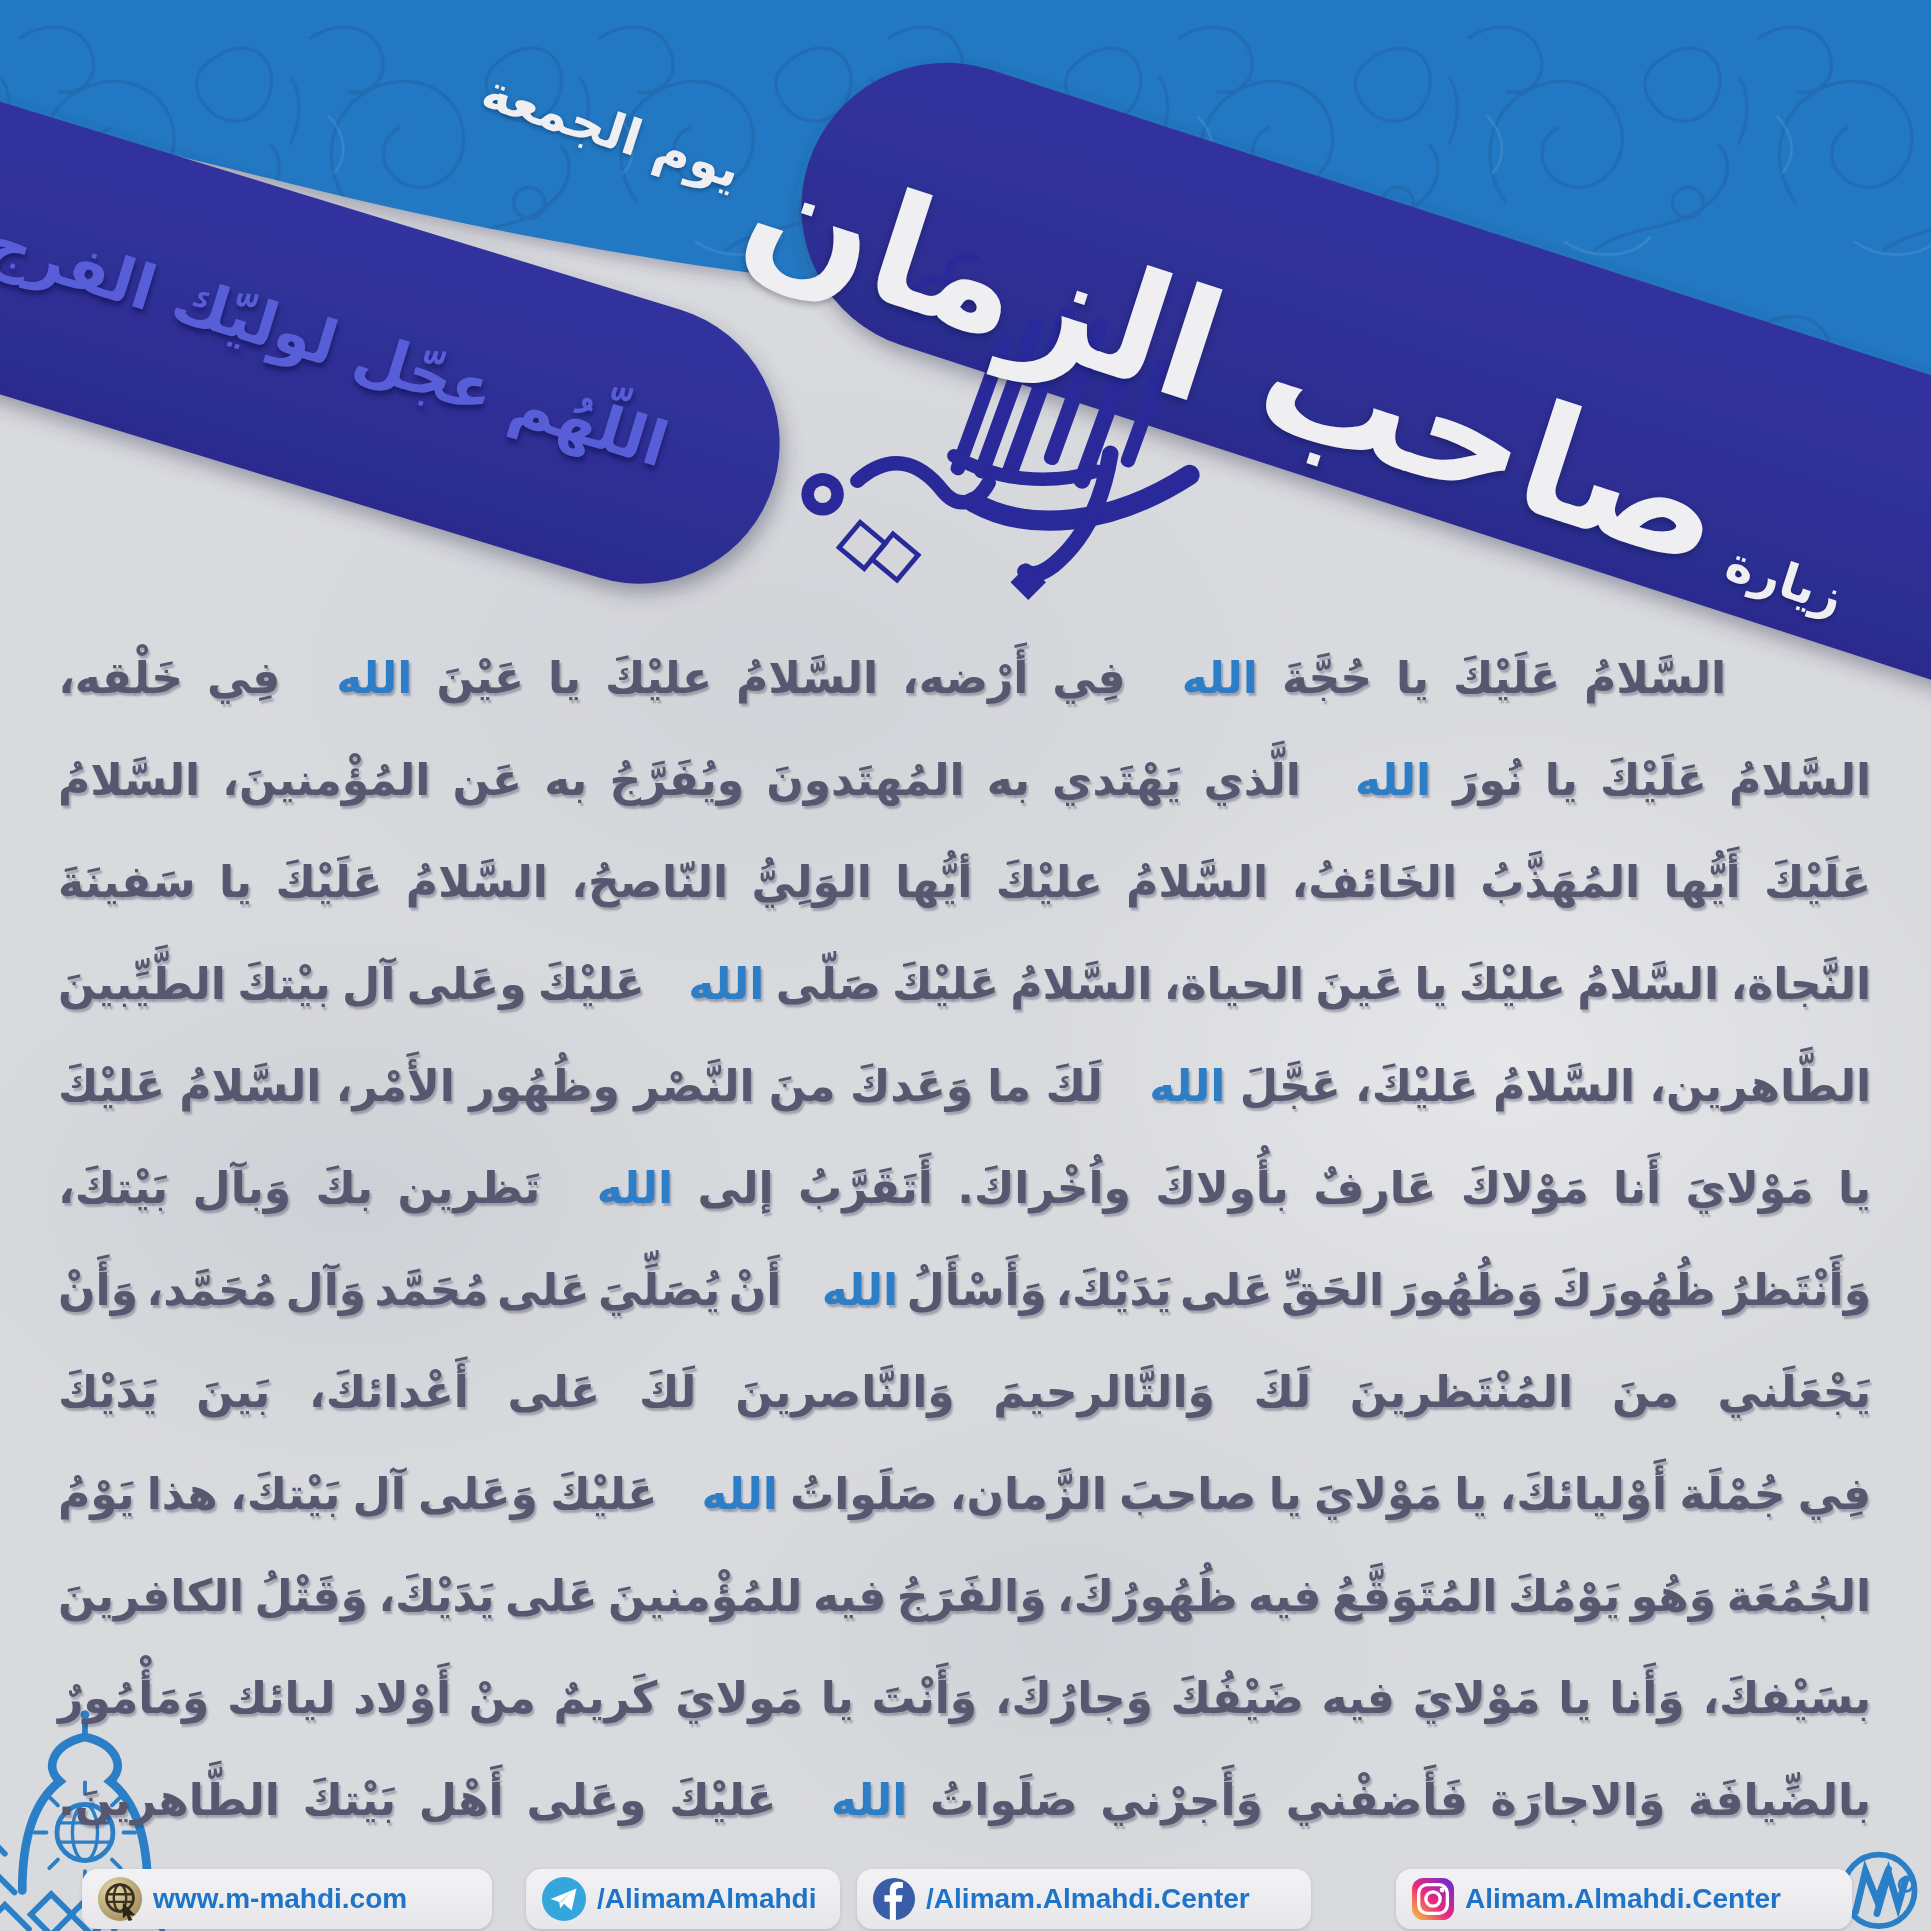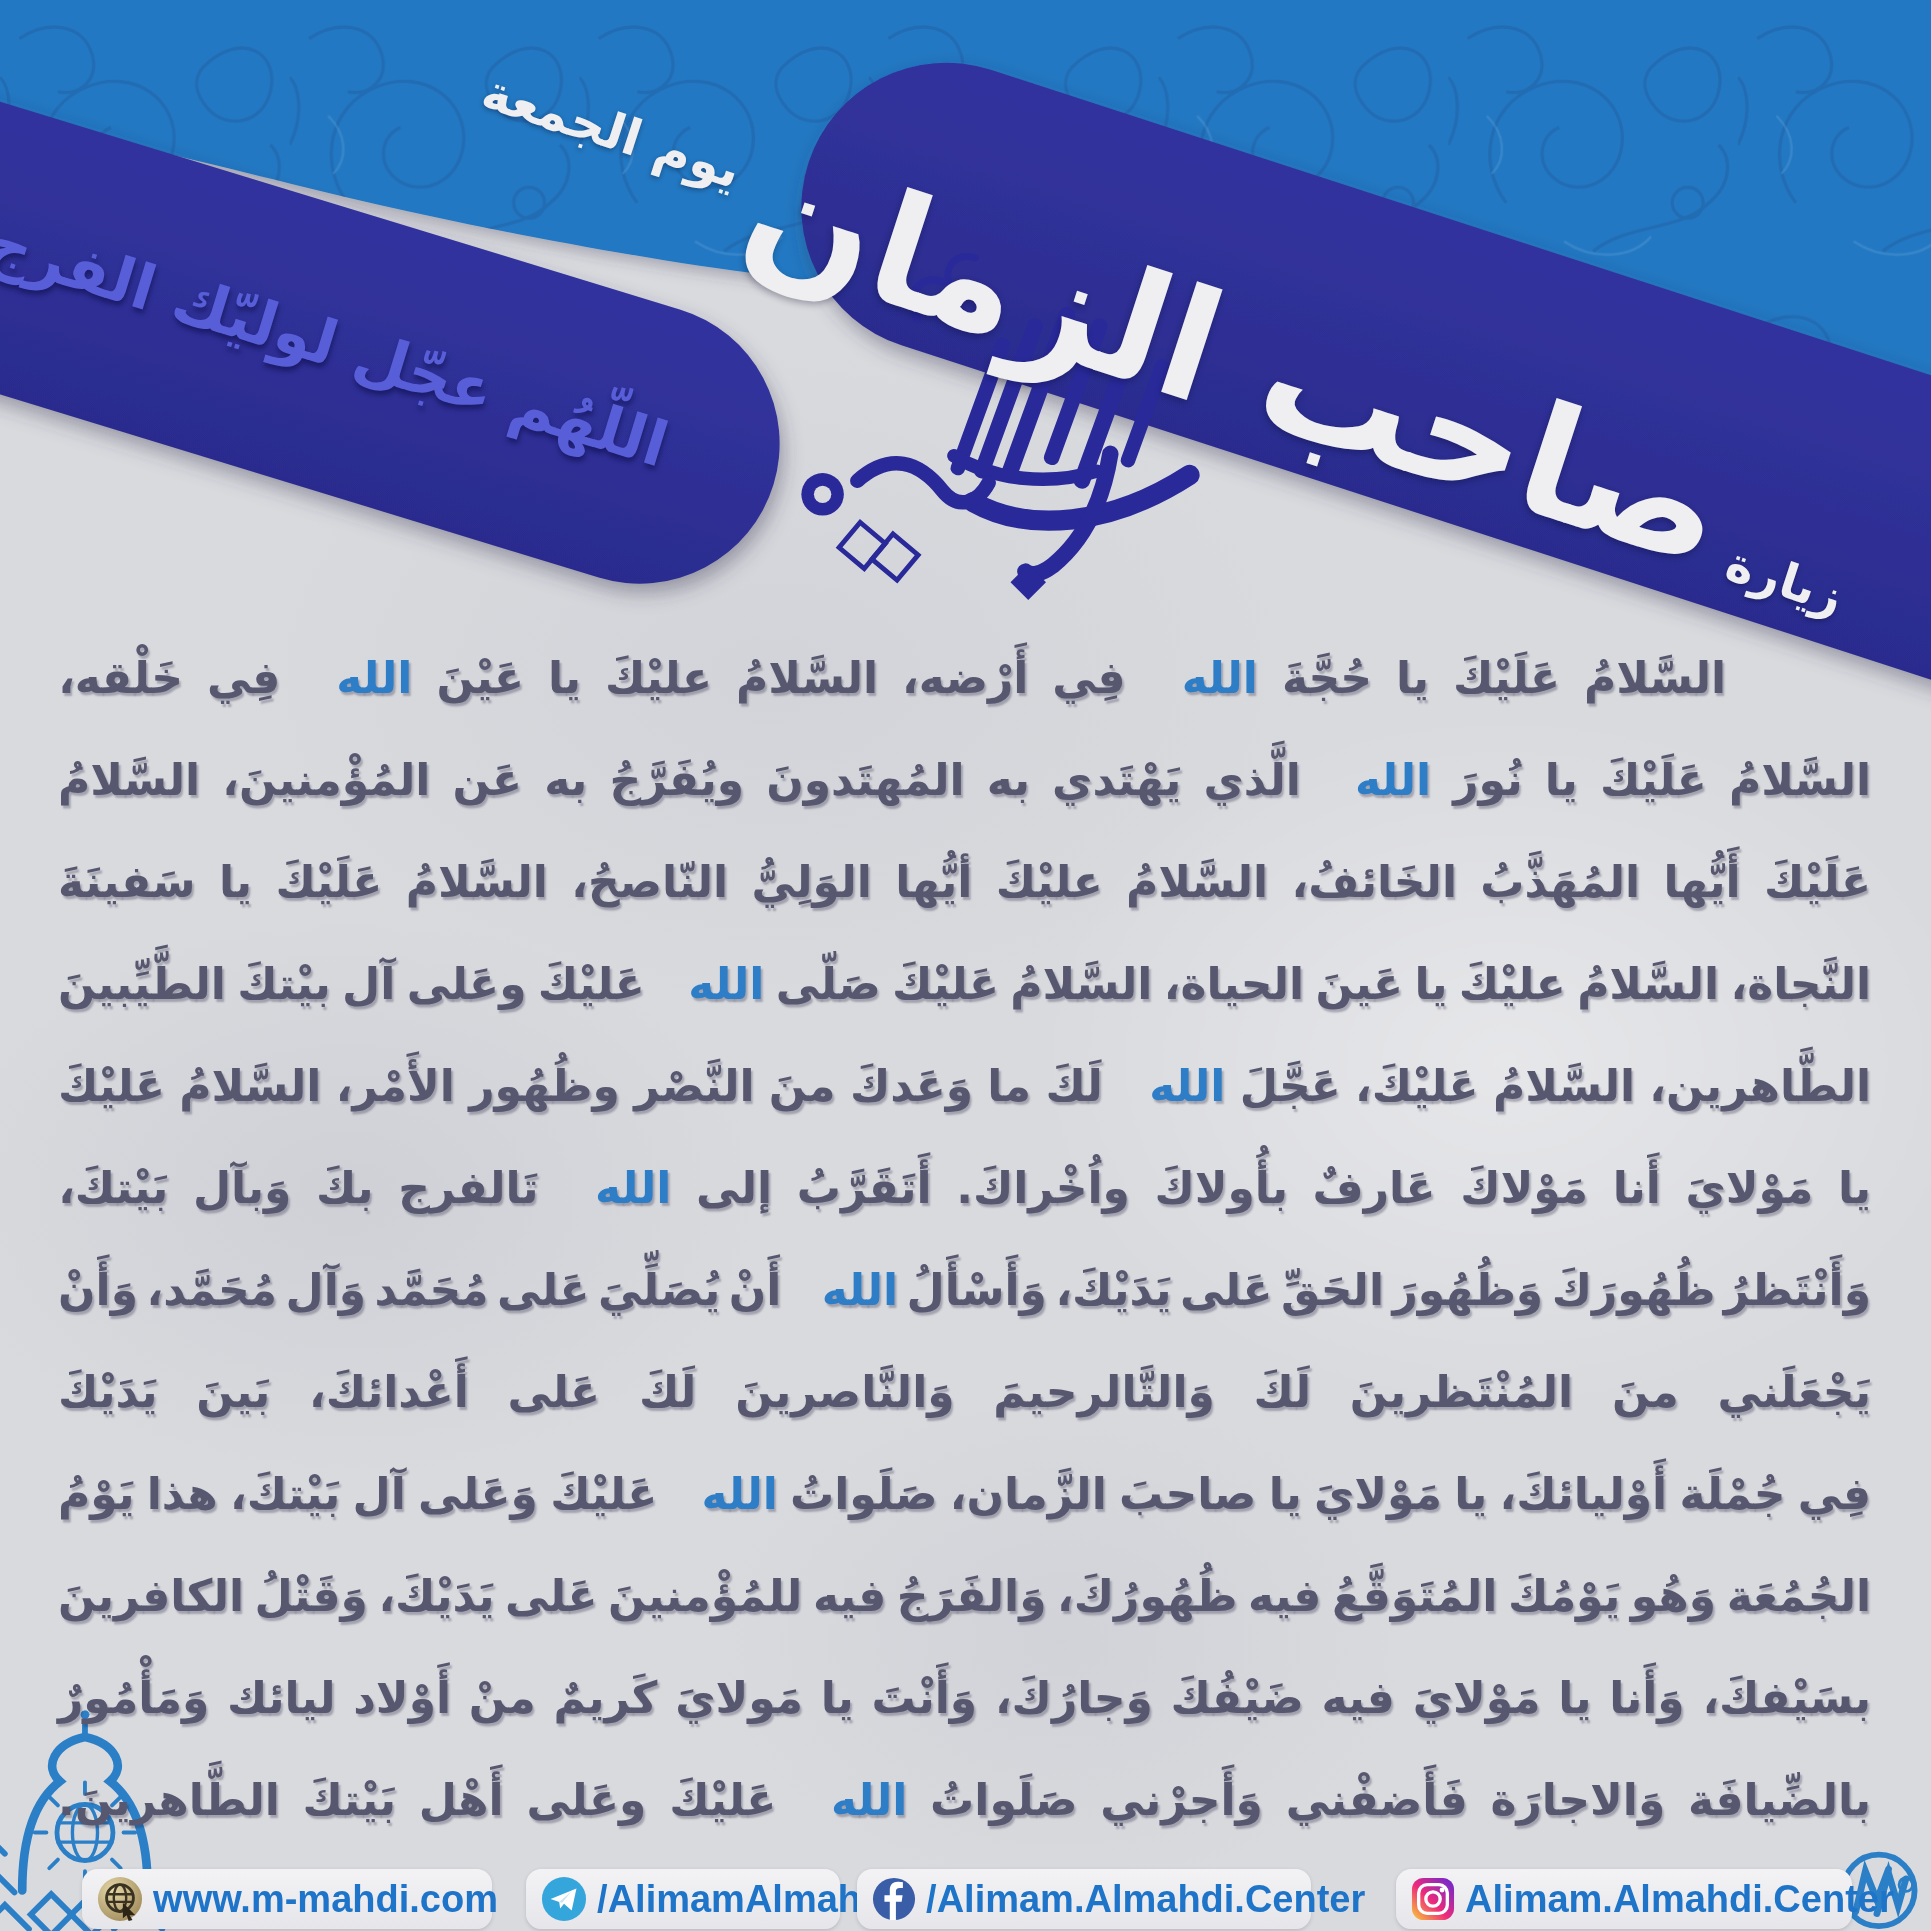--- a/index.html
+++ b/index.html
@@ -40,21 +40,21 @@
     font-size:44px;font-weight:700;color:#57576f;
     text-shadow:1.9px 2.9px 1.9px rgba(35,35,65,.30);}
   .prayer-line.first{margin-right:145px;}
   .prayer-line .allah{color:#2e7dc7;margin-left:32px;}
 
   
   .footer-pill{position:absolute;top:1869px;height:60px;border-radius:15.4px;
     background:linear-gradient(#f3f3f6,#e6e6ea);
     box-shadow:0 1.9px 3.9px rgba(60,60,80,.18);
     display:flex;align-items:center;gap:9.7px;padding:0 15.4px;box-sizing:border-box;
-    font-family:"Liberation Sans",sans-serif;font-weight:700;font-size:38px;
+    font-family:"Liberation Sans",sans-serif;font-weight:700;font-size:28px;
     color:#1d74c8;white-space:nowrap;}
   .footer-pill svg{flex:0 0 auto;}
   .sr{position:absolute;width:1px;height:1px;overflow:hidden;clip:rect(0 0 0 0);}
 </style>
 </head>
 <body>
 
 <div id="paper"></div>
 
 <svg class="stage" viewBox="0 0 2000 2000">
@@ -266,21 +266,21 @@
       <span>يا</span>
       <span>مَوْلايَ</span>
       <span>أَنا</span>
       <span>مَوْلاكَ</span>
       <span>عَارفٌ</span>
       <span>بأُولاكَ</span>
       <span>واُخْراكَ.</span>
       <span>أَتَقَرَّبُ</span>
       <span>إلى</span>
       <span class="allah">الله</span>
-      <span>تَالفرج</span>
+      <span>تَظرين</span>
       <span>بكَ</span>
       <span>وَبآل</span>
       <span>بَيْتكَ،</span>
     </div>
     <div class="prayer-line">
       <span>وَأَنْتَظرُ</span>
       <span>ظُهُورَكَ</span>
       <span>وَظُهُورَ</span>
       <span>الحَقِّ</span>
       <span>عَلى</span>

